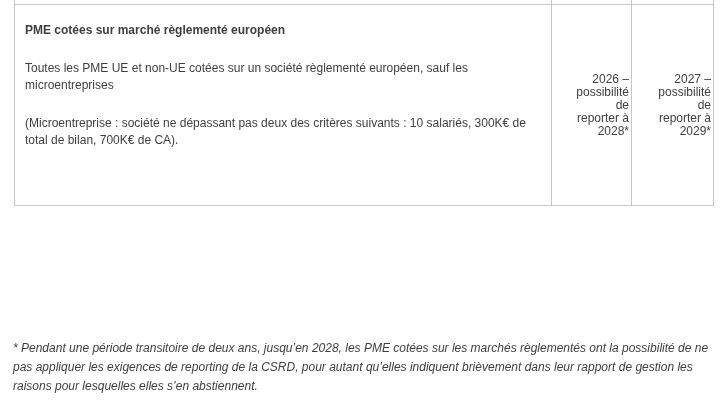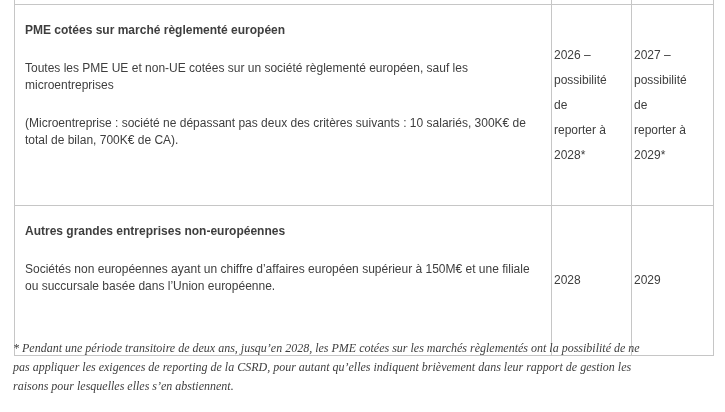--- a/index.html
+++ b/index.html
@@ -46,37 +46,36 @@
   td.desc p {
     margin: 0 0 21px 0;
     line-height: 17px;
     white-space: pre-line;
   }
   td.desc p.cell-title {
     font-weight: bold;
   }
   td.year {
     vertical-align: middle;
-    text-align: left;
+    text-align: right;
     padding: 0 2px;
-    line-height: 25px;
+    line-height: 13px;
     white-space: pre-line;
   }
   .footnote {
     position: absolute;
     left: 13px;
     top: 339px;
     width: 702px;
     margin: 0;
     font-size: 12px;
     font-style: italic;
     line-height: 19px;
     color: #3e3e3e;
     white-space: pre-line;
-    font-family: Liberation Serif, serif;
   }
 </style>
 </head>
 <body>
 
 <div class="page">
 
   <table class="csrd">
     <colgroup>
       <col style="width:537px">
@@ -103,29 +102,20 @@
 de
 reporter à
 2028*</td>
         <td class="year">2027 –
 possibilité
 de
 reporter à
 2029*</td>
       </tr>
 
-      <tr class="row-main second">
-        <td class="desc">
-          <p class="cell-title">Autres grandes entreprises non-européennes</p>
-          <p>Sociétés non européennes ayant un chiffre d’affaires européen supérieur à 150M€ et une filiale
-ou succursale basée dans l’Union européenne.</p>
-        </td>
-        <td class="year">2028</td>
-        <td class="year">2029</td>
-      </tr>
     </tbody>
   </table>
 
   <p class="footnote">* Pendant une période transitoire de deux ans, jusqu’en 2028, les PME cotées sur les marchés règlementés ont la possibilité de ne
 pas appliquer les exigences de reporting de la CSRD, pour autant qu’elles indiquent brièvement dans leur rapport de gestion les
 raisons pour lesquelles elles s’en abstiennent.</p>
 
 </div>
 
 </body></html>

